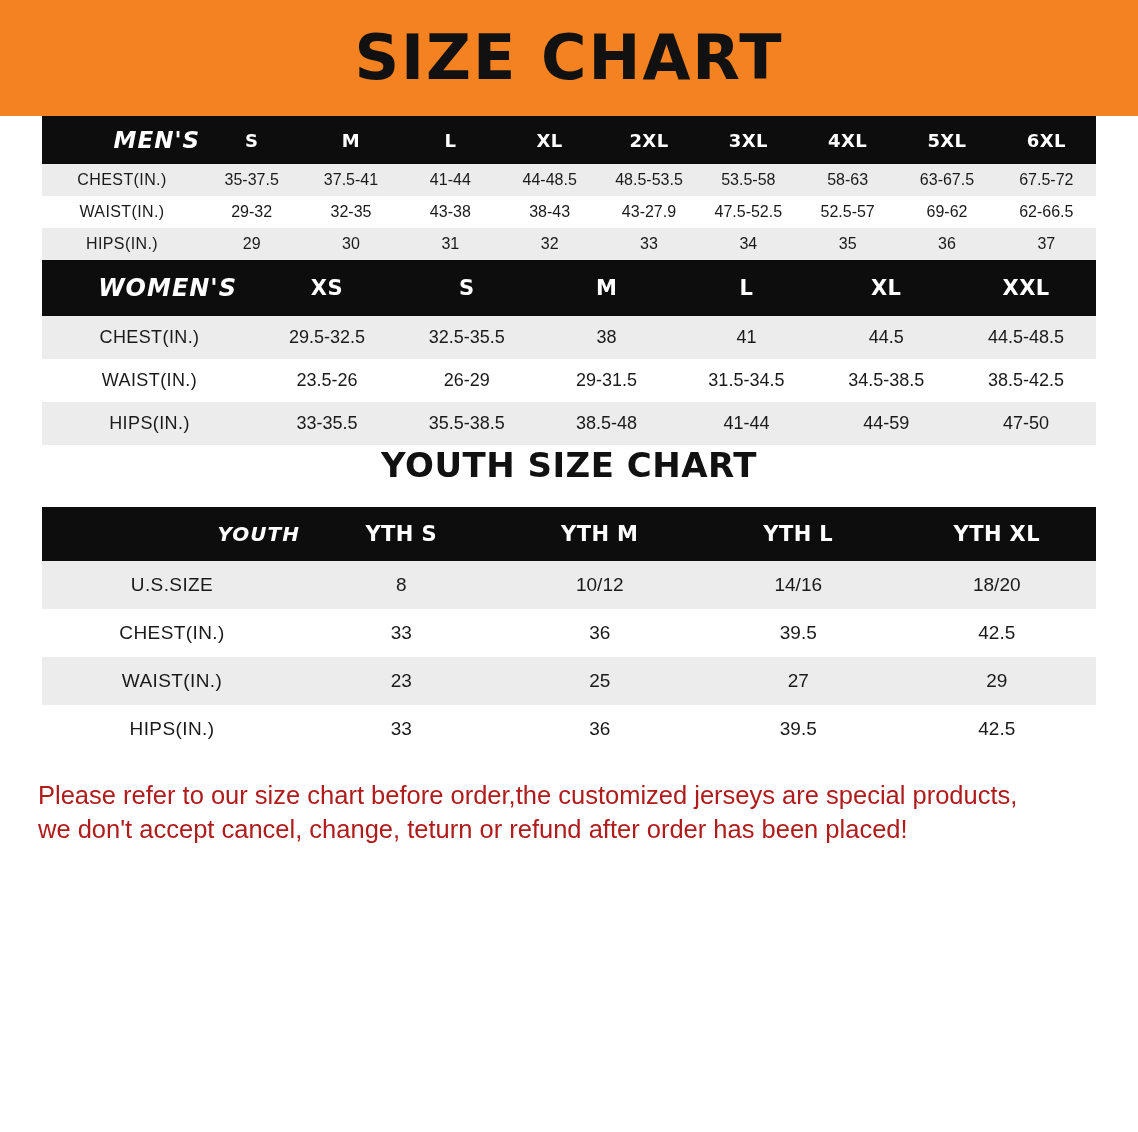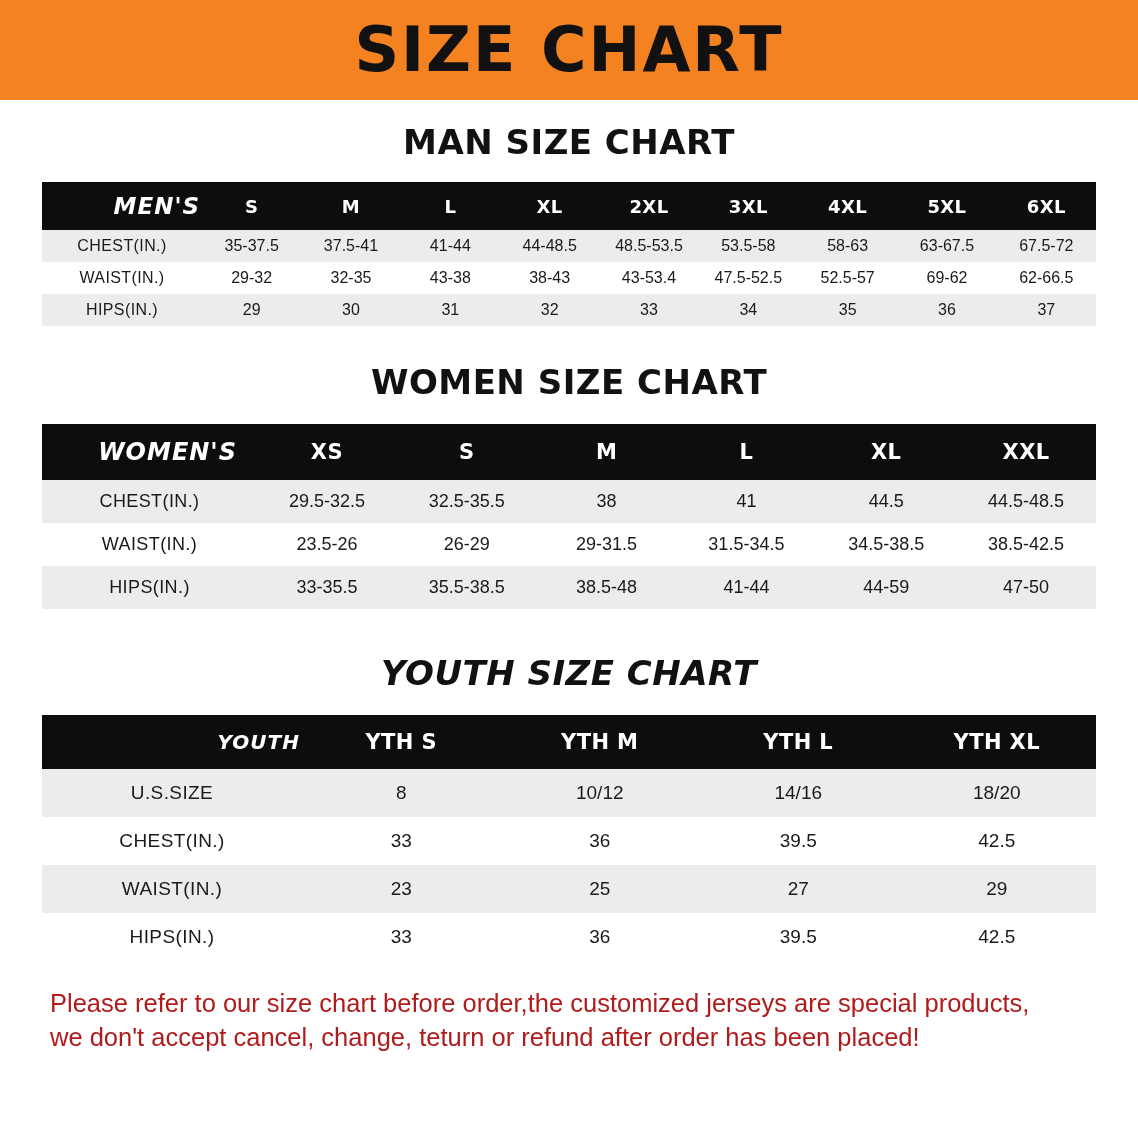--- a/index.html
+++ b/index.html
@@ -17,21 +17,21 @@
   .page {
     width: 1138px;
     height: 1132px;
     position: relative;
     background: #fff;
   }
 
   
   .banner {
     width: 100%;
-    height: 100px;
+    height: 116px;
     background: #f58220;
     display: flex;
     align-items: center;
     justify-content: center;
   }
   .banner-title {
     font-family: "DejaVu Sans", sans-serif;
     font-weight: bold;
     font-size: 62px;
     letter-spacing: 2px;
@@ -45,21 +45,21 @@
   .section-title {
     text-align: center;
     font-family: "DejaVu Sans", sans-serif;
     font-weight: bold;
     font-size: 34px;
     letter-spacing: 0.5px;
     color: #111;
   }
   .t-man   { margin-top: 22px; margin-bottom: 20px; }
   .t-women { margin-top: 36px; margin-bottom: 22px; }
-  .t-youth { margin-top: 44px; margin-bottom: 22px; font-style: italic; }
+  .t-youth { margin-bottom: 22px; }
 
   
   .table-wrap {
     margin: 0 42px;
   }
   table.size-table {
     width: 100%;
     border-collapse: collapse;
     table-layout: fixed;
   }
@@ -114,32 +114,31 @@
 
   
   .footer-note {
     margin: 26px 38px 0 38px;
     color: #b01b1b;
     font-family: "Liberation Sans", sans-serif;
     font-size: 25.5px;
     line-height: 1.32;
     text-align: left;
   }
-  .footer-note div { white-space: nowrap; margin-left: 12px; }
+  .footer-note div { white-space: nowrap; }
 </style>
 </head>
 <body>
 
 <div class="page">
 
   <div class="banner">
     <div class="banner-title">SIZE CHART</div>
   </div>
 
-  <div class="section-title t-man">MAN SIZE CHART</div>
   <div class="table-wrap">
     <table class="size-table" id="men-table">
       <thead>
         <tr>
           <th class="first-col" style="width:160px">MEN'S</th>
           <th>S</th>
           <th>M</th>
           <th>L</th>
           <th>XL</th>
           <th>2XL</th>
@@ -161,21 +160,21 @@
           <td>58-63</td>
           <td>63-67.5</td>
           <td>67.5-72</td>
         </tr>
         <tr class="row-even">
           <td class="first-col">WAIST(IN.)</td>
           <td>29-32</td>
           <td>32-35</td>
           <td>43-38</td>
           <td>38-43</td>
-          <td>43-53.4</td>
+          <td>43-27.9</td>
           <td>47.5-52.5</td>
           <td>52.5-57</td>
           <td>69-62</td>
           <td>62-66.5</td>
         </tr>
         <tr class="row-odd">
           <td class="first-col">HIPS(IN.)</td>
           <td>29</td>
           <td>30</td>
           <td>31</td>
@@ -183,21 +182,20 @@
           <td>33</td>
           <td>34</td>
           <td>35</td>
           <td>36</td>
           <td>37</td>
         </tr>
       </tbody>
     </table>
   </div>
 
-  <div class="section-title t-women">WOMEN SIZE CHART</div>
   <div class="table-wrap">
     <table class="size-table" id="women-table">
       <thead>
         <tr>
           <th class="first-col" style="width:215px">WOMEN'S</th>
           <th>XS</th>
           <th>S</th>
           <th>M</th>
           <th>L</th>
           <th>XL</th>

